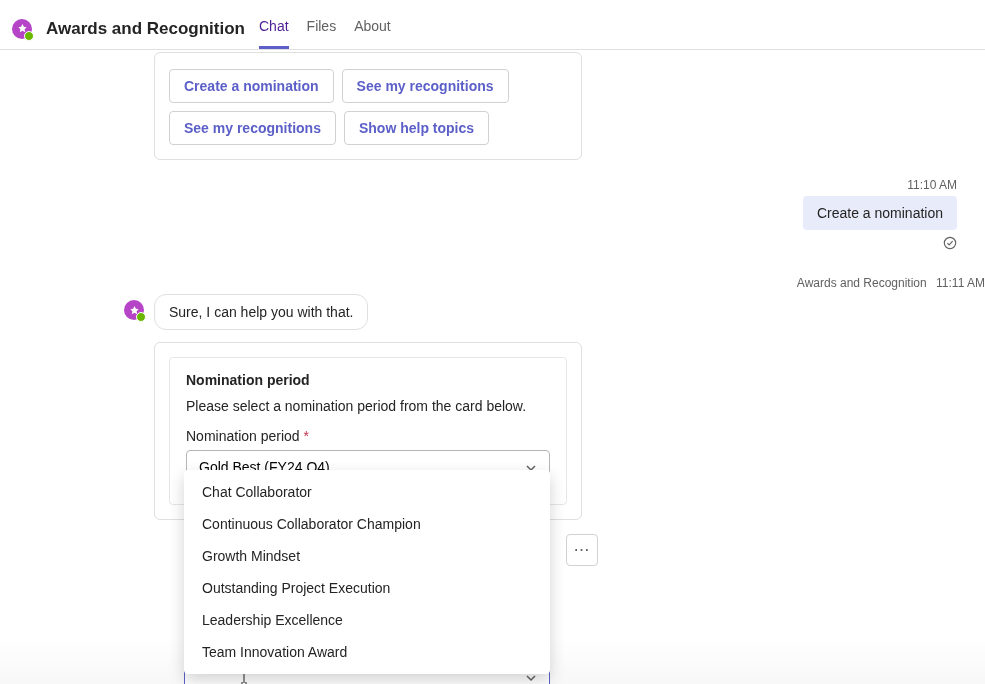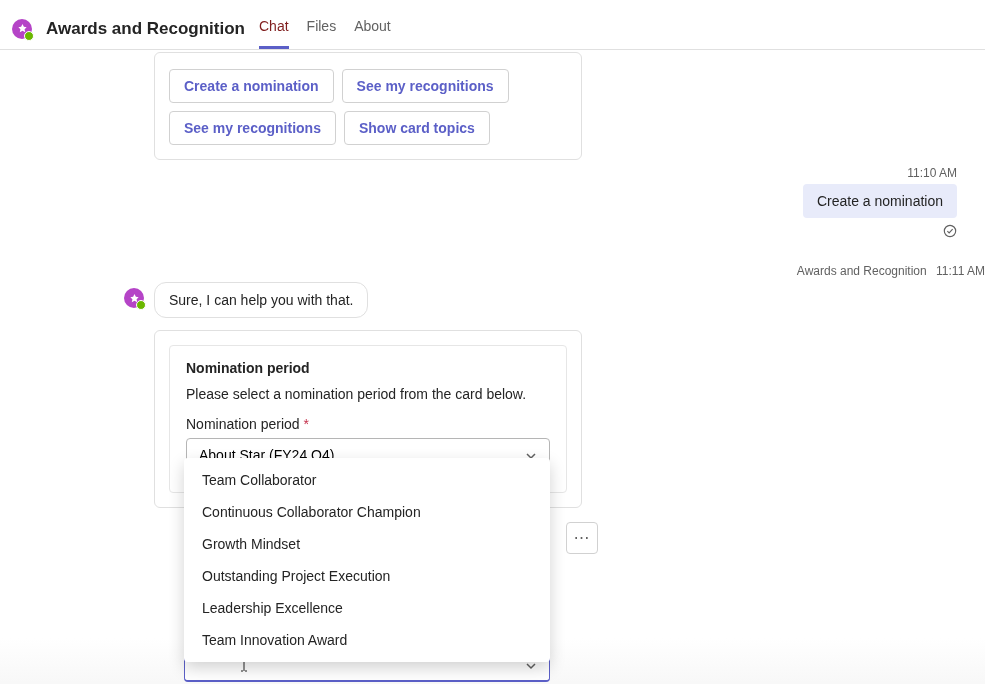--- a/index.html
+++ b/index.html
@@ -5,31 +5,31 @@
     * { box-sizing: border-box; margin: 0; padding: 0; font-family: -apple-system, BlinkMacSystemFont, "Segoe UI", sans-serif; }
     body { background: #fff; width: 985px; height: 684px; overflow: hidden; }
 
     .header { display: flex; align-items: center; padding: 8px 12px 0 12px; border-bottom: 1px solid #e0e0e0; gap: 14px; position: relative; }
     .avatar-small { width: 20px; height: 20px; border-radius: 50%; background: #b544c7; display: flex; align-items: center; justify-content: center; position: relative; }
     .avatar-small::after { content: ""; position: absolute; bottom: -2px; right: -2px; width: 8px; height: 8px; border-radius: 50%; background: #6bb700; border: 1.5px solid #fff; }
     .avatar-small svg { width: 11px; height: 11px; fill: #fff; }
     .app-title { font-weight: 700; font-size: 17px; color: #242424; }
     .tabs { display: flex; gap: 18px; }
     .tab { font-size: 14px; color: #616161; padding: 10px 0 12px 0; cursor: pointer; border-bottom: 3px solid transparent; }
-    .tab.active { color: #7f1d1d; border-bottom-color: #5b5fc7; }
+    .tab.active { color: #4c1d95; border-bottom-color: #5b5fc7; }
 
     .chat-area { padding: 0; height: calc(100% - 46px); position: relative; }
 
     .msg-block { margin-left: 154px; width: 428px; }
 
     .card-outer { background: #fff; border: 1px solid #e0e0e0; border-radius: 6px; padding: 8px 14px 14px 14px; }
     .btn-row { display: flex; gap: 8px; margin-top: 8px; flex-wrap: wrap; }
     .pill-btn { border: 1px solid #d1d1d1; background: #fff; color: #5b5fc7; font-weight: 600; font-size: 14px; border-radius: 4px; padding: 8px 14px; cursor: pointer; }
 
-    .user-msg-wrap { margin-top: 6px; display: flex; flex-direction: column; align-items: flex-end; padding-right: 28px; }
+    .user-msg-wrap { margin-top: 18px; display: flex; flex-direction: column; align-items: flex-end; padding-right: 28px; }
     .timestamp-right { font-size: 12px; color: #616161; margin-bottom: 4px; }
     .user-bubble { background: #e8ebfa; color: #242424; padding: 9px 14px; border-radius: 4px; font-size: 14px; display: inline-block; }
     .sent-icon { margin-top: 6px; }
     .sent-icon svg { width: 14px; height: 14px; stroke: #616161; fill: none; stroke-width: 1.3; }
 
     .bot-meta { margin-left: 154px; margin-top: 22px; font-size: 12px; color: #616161; text-align: right; }
     .bot-meta .name { margin-right: 6px; }
 
     .bot-row { display: flex; align-items: flex-start; margin-left: 124px; margin-top: 4px; gap: 10px; }
     .avatar-med { width: 20px; height: 20px; border-radius: 50%; background: #b544c7; display: flex; align-items: center; justify-content: center; position: relative; flex-shrink: 0; margin-top: 6px; }
@@ -80,21 +80,21 @@
 <div class="chat-area">
 
   <div class="msg-block" style="margin-top:2px;">
     <div class="card-outer">
       <div class="btn-row">
         <button class="pill-btn">Create a nomination</button>
         <button class="pill-btn">See my recognitions</button>
       </div>
       <div class="btn-row">
         <button class="pill-btn">See my recognitions</button>
-        <button class="pill-btn">Show card topics</button>
+        <button class="pill-btn">Show help topics</button>
       </div>
     </div>
   </div>
 
   <div class="user-msg-wrap">
     <div class="timestamp-right">11:10 AM</div>
     <div class="user-bubble">Create a nomination</div>
     <div class="sent-icon">
       <svg viewBox="0 0 16 16">
           <circle cx="8" cy="8" r="6.5"></circle>
@@ -120,36 +120,36 @@
   <div class="form-card-wrap">
     <div class="form-card">
       <div class="form-inner">
         <div class="form-title">Nomination period</div>
         <div class="form-desc">Please select a nomination period from the card below.</div>
         <div class="form-label">
           <span>Nomination period</span>
           <span class="req">*</span>
         </div>
         <div class="select-box">
-          <span>About Star (FY24 Q4)</span>
+          <span>Gold Best (FY24 Q4)</span>
           <span class="chevron">
             <svg viewBox="0 0 12 12">
                 <path d="M2 4l4 4 4-4"></path>
               </svg>
           </span>
         </div>
       </div>
     </div>
 
     <div class="more-btn">
       <span>⋯</span>
     </div>
 
     <div class="dropdown-panel">
-      <div class="dropdown-item">Team Collaborator</div>
+      <div class="dropdown-item">Chat Collaborator</div>
       <div class="dropdown-item">Continuous Collaborator Champion</div>
       <div class="dropdown-item">Growth Mindset</div>
       <div class="dropdown-item">Outstanding Project Execution</div>
       <div class="dropdown-item">Leadership Excellence</div>
       <div class="dropdown-item">Team Innovation Award</div>
     </div>
 
     <div class="second-select">
       <span class="text-cursor" style="margin-left:42px;">
         <svg viewBox="0 0 10 16" width="10" height="16">

